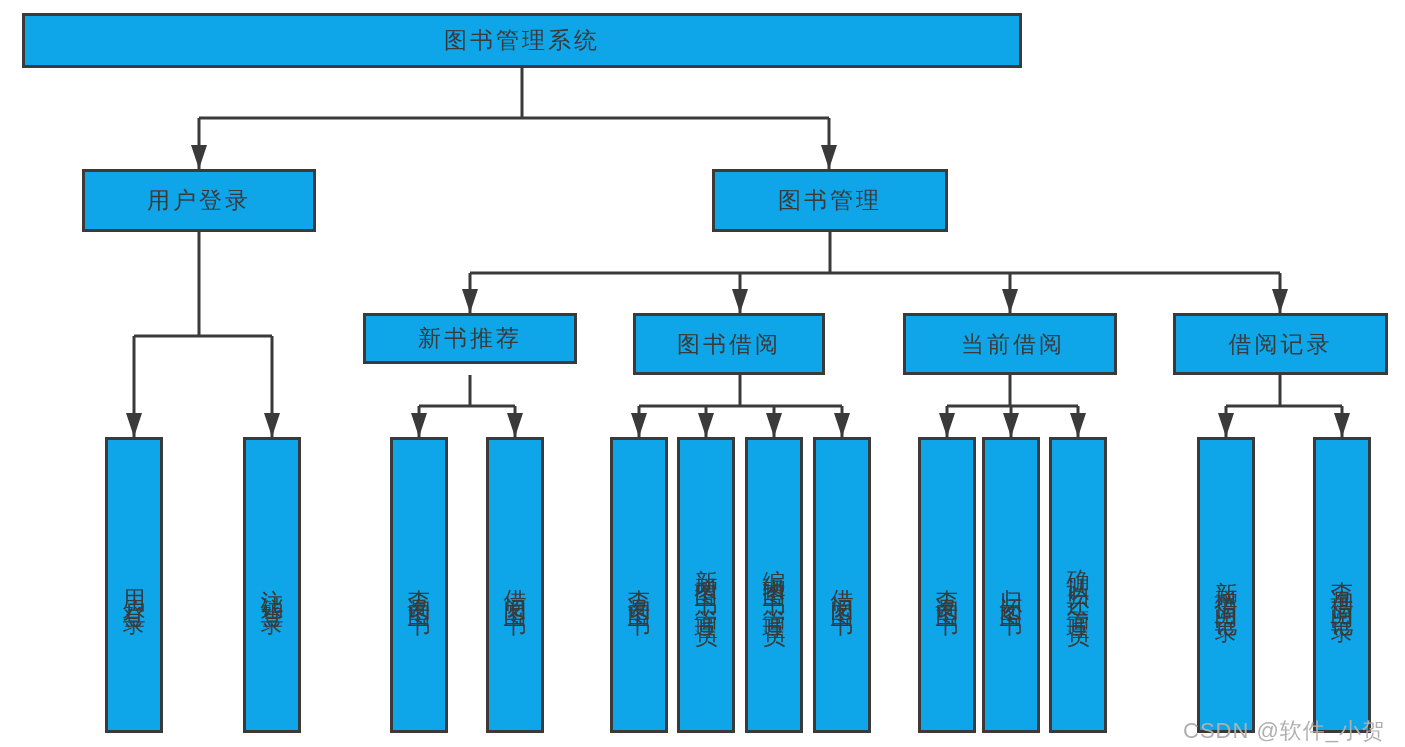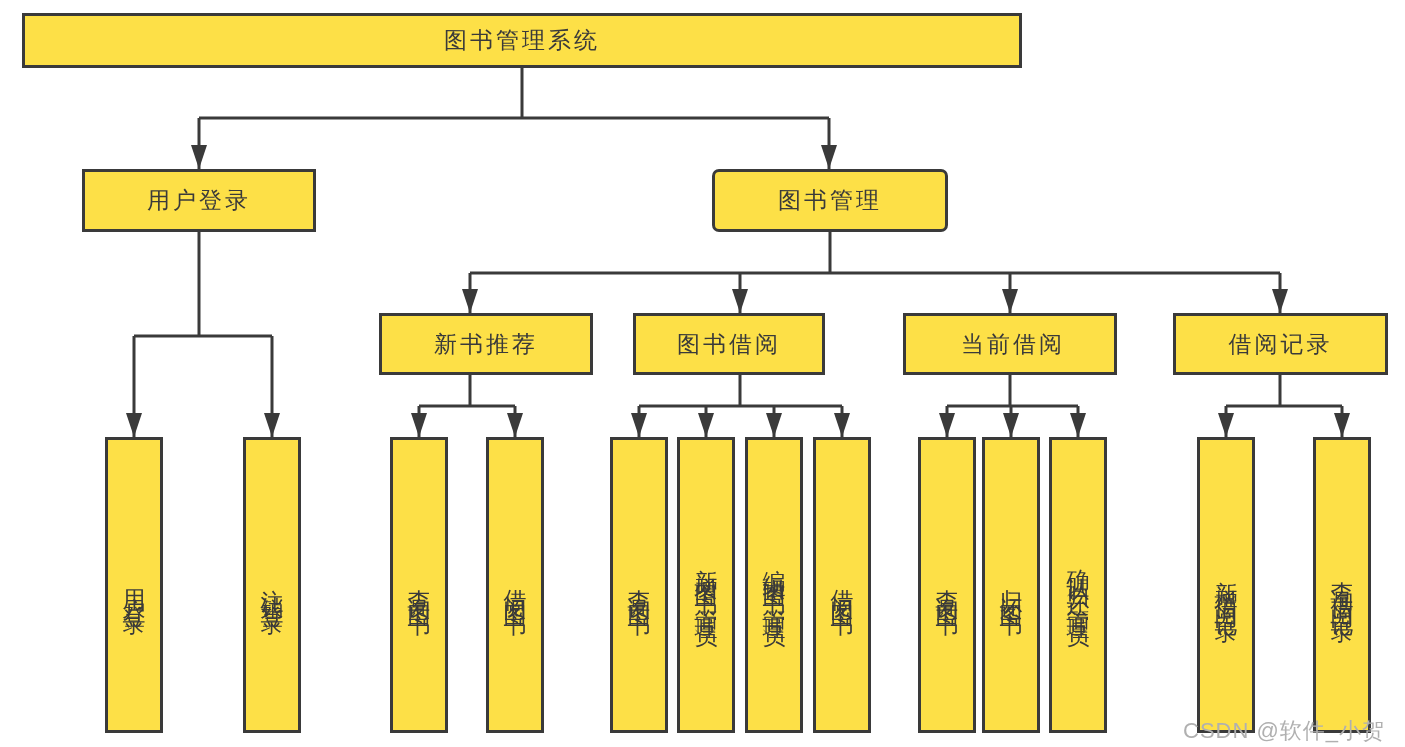--- a/index.html
+++ b/index.html
@@ -2,37 +2,37 @@
 <html><head>
 <meta charset="utf-8">
 <style>
   html, body { margin:0; padding:0; background:#ffffff; }
   body { width:1405px; height:747px; position:relative; overflow:hidden;
          font-family:"Liberation Sans","DejaVu Sans",sans-serif; }
   #chart { position:absolute; left:0; top:0; width:1405px; height:747px; }
   svg.connectors { position:absolute; left:0; top:0; z-index:1; }
   .node {
     position:absolute; box-sizing:border-box;
-    border:3px solid #3a3a3a; background:#fde047;
+    border:3px solid #3a3a3a; background:#0ea5e9;
     display:flex; align-items:center; justify-content:center;
     color:#3a3a3a; font-size:23px; letter-spacing:3px;
     z-index:2; white-space:nowrap;
   }
   .leaf {
     writing-mode:vertical-rl; text-orientation:mixed;
     letter-spacing:8px; font-size:23px; line-height:1;
     padding-top:4px;
   }
   
   .n-root  { left:22px;  top:13px;  width:1000px; height:55px; }
   
   .n-login { left:82px;  top:169px; width:234px; height:63px; }
-  .n-mgmt  { left:712px; top:169px; width:236px; height:63px;border-radius:7px; }
+  .n-mgmt  { left:712px; top:169px; width:236px; height:63px; }
   
-  .n-rec   { left:379px;  top:313px; width:214px; height:62px; }
+  .n-rec   { left:363px;  top:313px; width:214px; height:51px; }
   .n-bor   { left:633px;  top:313px; width:192px; height:62px; }
   .n-cur   { left:903px;  top:313px; width:214px; height:62px;padding-left:6px; }
   .n-his   { left:1173px; top:313px; width:215px; height:62px; }
   
   .lf      { top:437px; width:58px; height:296px; }
   .lf-1  { left:105px; }  .lf-2  { left:243px; }
   .lf-3  { left:390px; }  .lf-4  { left:486px; }
   .lf-5  { left:610px; }  .lf-6  { left:677px; }
   .lf-7  { left:745px; }  .lf-8  { left:813px; }
   .lf-9  { left:918px; }  .lf-10 { left:982px; }

